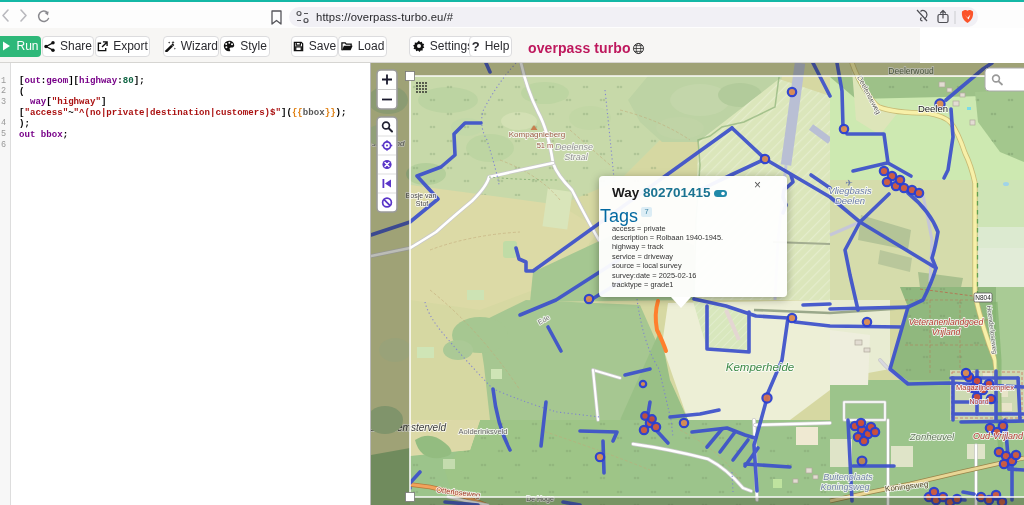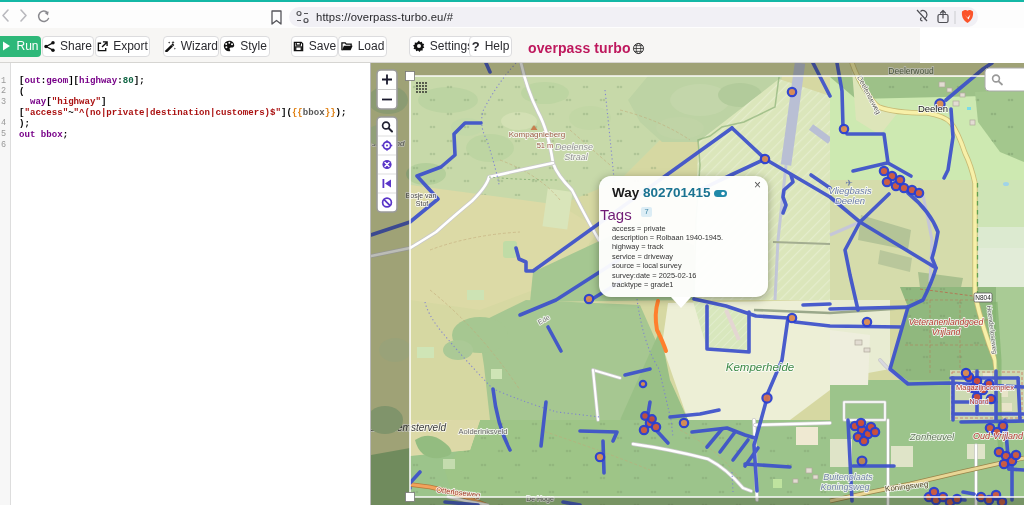--- a/index.html
+++ b/index.html
@@ -10,21 +10,21 @@
 #toolbar { position:absolute; left:0; top:28px; width:920px; height:35px; background:#f7f6f4; border-bottom:1px solid #d6d5d2;padding-left:16px; }
 .btn { position:absolute; top:7.5px; height:21px; background:#fff; border:1px solid #dcdcde; border-radius:4px; font-size:12px; color:#2b2b30; display:flex; align-items:center; justify-content:center; gap:5px; }
 #runbtn { position:absolute; left:0px; top:7.5px; width:41px; height:21px; background:#2eb879; border-radius:0 4px 4px 0; color:#fff; font-size:12px; display:flex; align-items:center; justify-content:center; gap:5px; }
 #apptitle { position:absolute; left:528px; top:12px; font-size:14px; font-weight:bold; color:#be185d; letter-spacing:0.1px; }
 #editor { position:absolute; left:0; top:63px; width:371px; height:442px; background:#fff; border-right:1px solid #b9b9b9; }
 #gutter { position:absolute; left:0; top:0; width:11px; height:442px; background:#f7f7f7; border-right:1px solid #ddd; }
 .ln { position:absolute; width:6px; text-align:right; font-family:"Liberation Mono", monospace; font-size:8.5px; color:#999; }
 .cl { position:absolute; left:19px; font-family:"Liberation Mono", monospace; font-size:9.1px; font-weight:bold; white-space:pre; color:#000; }
 .kw { color:#708; } .str { color:#a11; } .num { color:#164; } .mst { color:#e07f10; } .mtxt { color:#555; }
 #mapwrap { position:absolute; left:371px; top:63px; width:653px; height:442px; }
-#popup { position:absolute; left:599px; top:176px; width:169px; height:121px; background:rgba(255,255,255,0.95); border-radius:12px; box-shadow:0 2px 9px rgba(0,0,0,0.35); }
+#popup { position:absolute; left:599px; top:176px; width:188px; height:121px; background:rgba(255,255,255,0.95); border-radius:4px; box-shadow:0 2px 9px rgba(0,0,0,0.35); }
 #popuptail { position:absolute; left:671px; top:297px; width:0; height:0; border-left:10px solid transparent; border-right:10px solid transparent; border-top:11px solid #fff; }
 </style>
 </head>
 <body>
 <div id="chrome">
   <svg width="300" height="28" style="position:absolute;left:0;top:0">
     <path d="M8 8 L3 13.5 L8 19" stroke="#b9b9be" stroke-width="1.6" fill="none" stroke-linecap="round" stroke-linejoin="round"></path>
     <path d="M21 8 L26 13.5 L21 19" stroke="#b9b9be" stroke-width="1.6" fill="none" stroke-linecap="round" stroke-linejoin="round"></path>
     <path d="M47.5 10.5 A 5.2 5.2 0 1 0 48.5 16.5" stroke="#8a8a8f" stroke-width="1.5" fill="none" stroke-linecap="round"></path>
     <path d="M44.5 10.8 L48.6 9.6 L48.0 13.6" fill="#8a8a8f"></path>
@@ -527,21 +527,21 @@
       </g>
 </svg>
 </div>
 <div id="popup">
   <div style="position:absolute;left:13px;top:9px;font-size:13.5px;font-weight:bold;color:#1b1b1b">Way <span style="color:#1a7391">802701415</span></div>
   <svg width="13" height="7" style="position:absolute;left:115px;top:14px" viewBox="0 0 13 7">
       <rect x="0" y="0" width="13" height="7" rx="3.5" fill="#2089a9"></rect>
       <circle cx="9" cy="3.5" r="1.8" fill="#fff"></circle>
     </svg>
   <div style="position:absolute;left:155px;top:2px;font-size:12px;color:#555">×</div>
-  <div style="position:absolute;left:1px;top:30px;font-size:15px;color:#701a75">Tags</div>
+  <div style="position:absolute;left:1px;top:30px;font-size:18px;color:#0369a1">Tags</div>
   <div style="position:absolute;left:42px;top:31px;width:11px;height:10px;background:#dcedf5;border-radius:2px;font-size:7.5px;color:#3f87a6;text-align:center;line-height:10px">7</div>
   <div style="position:absolute;left:13px;top:47.5px;font-family:Liberation Sans, sans-serif;font-size:7.4px;line-height:9.4px;color:#333;white-space:pre">access = private
 description = Rolbaan 1940-1945.
 highway = track
 service = driveway
 source = local survey
 survey:date = 2025-02-16
 tracktype = grade1</div>
 </div>
 <div id="popuptail"></div>

